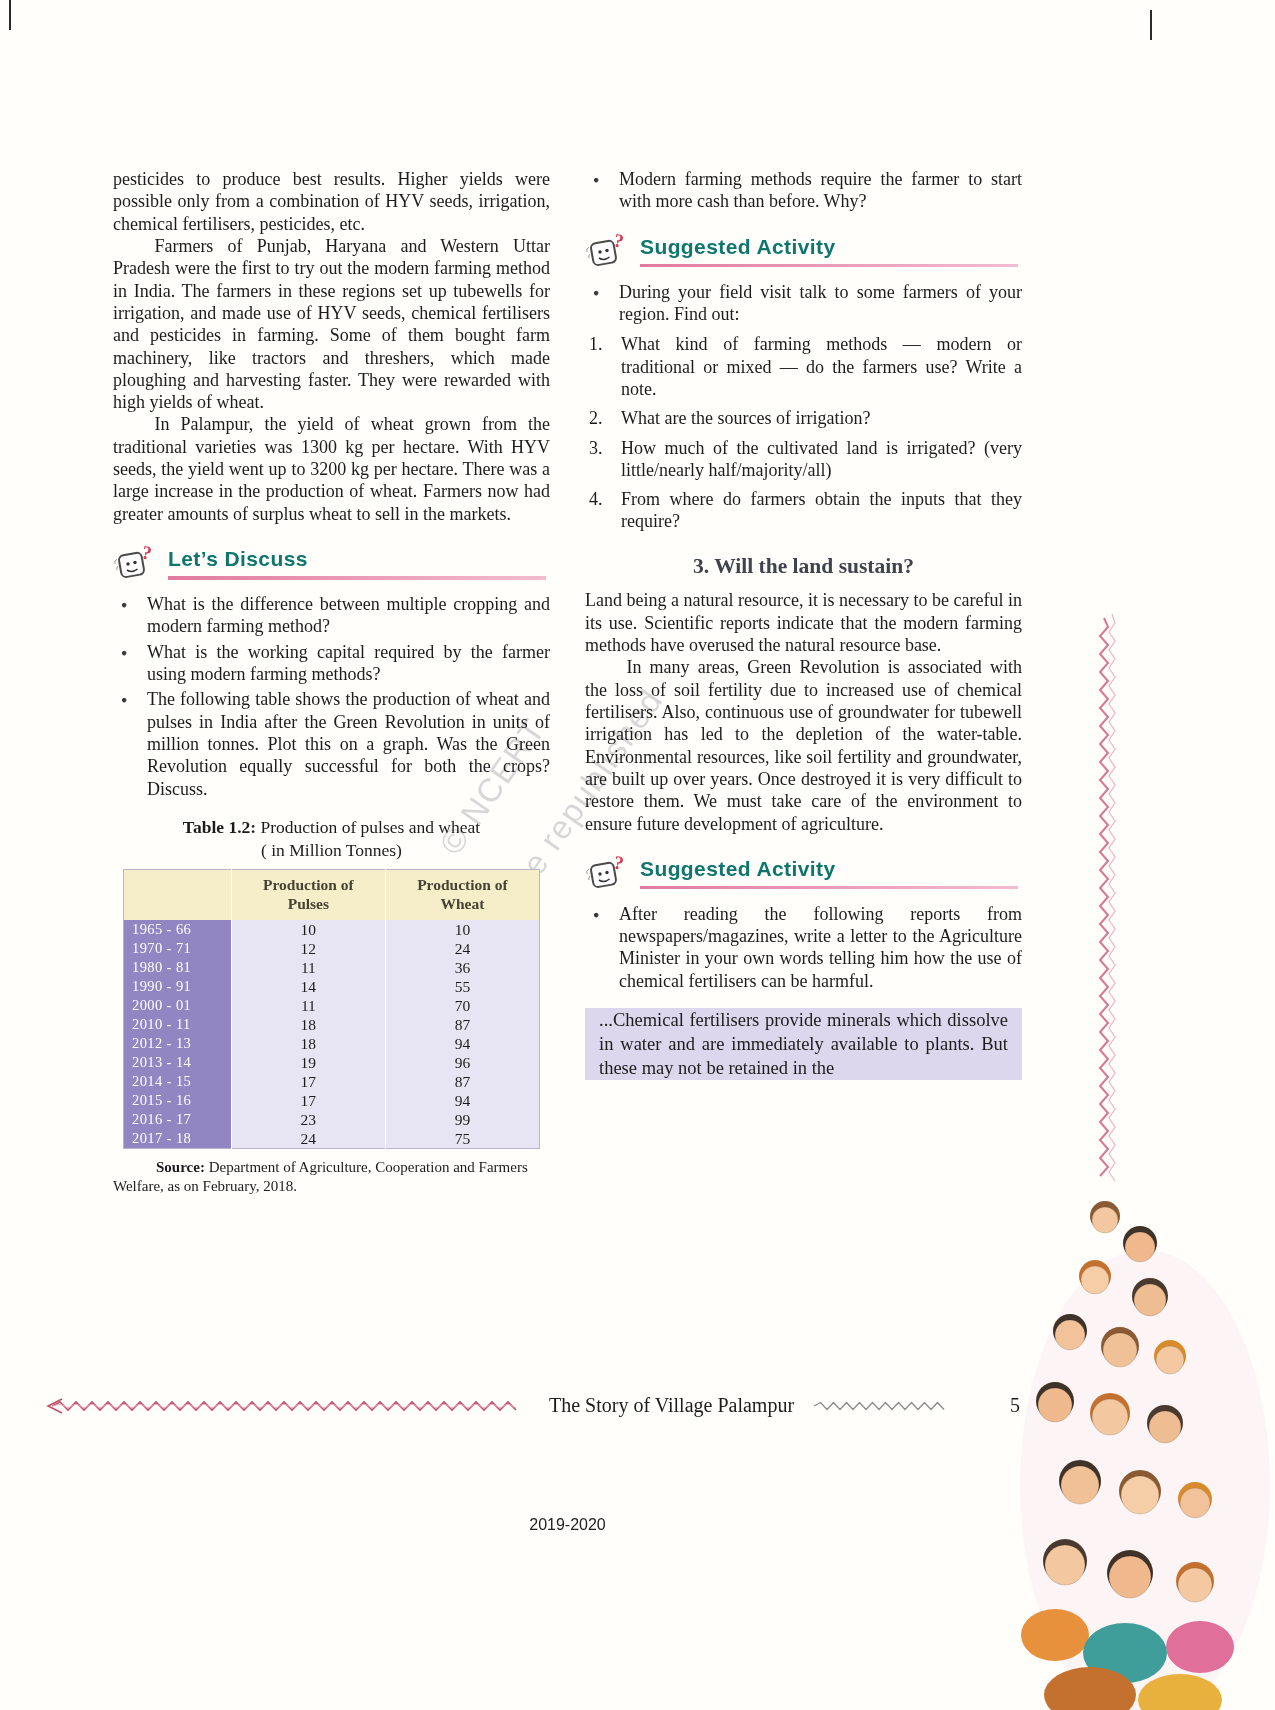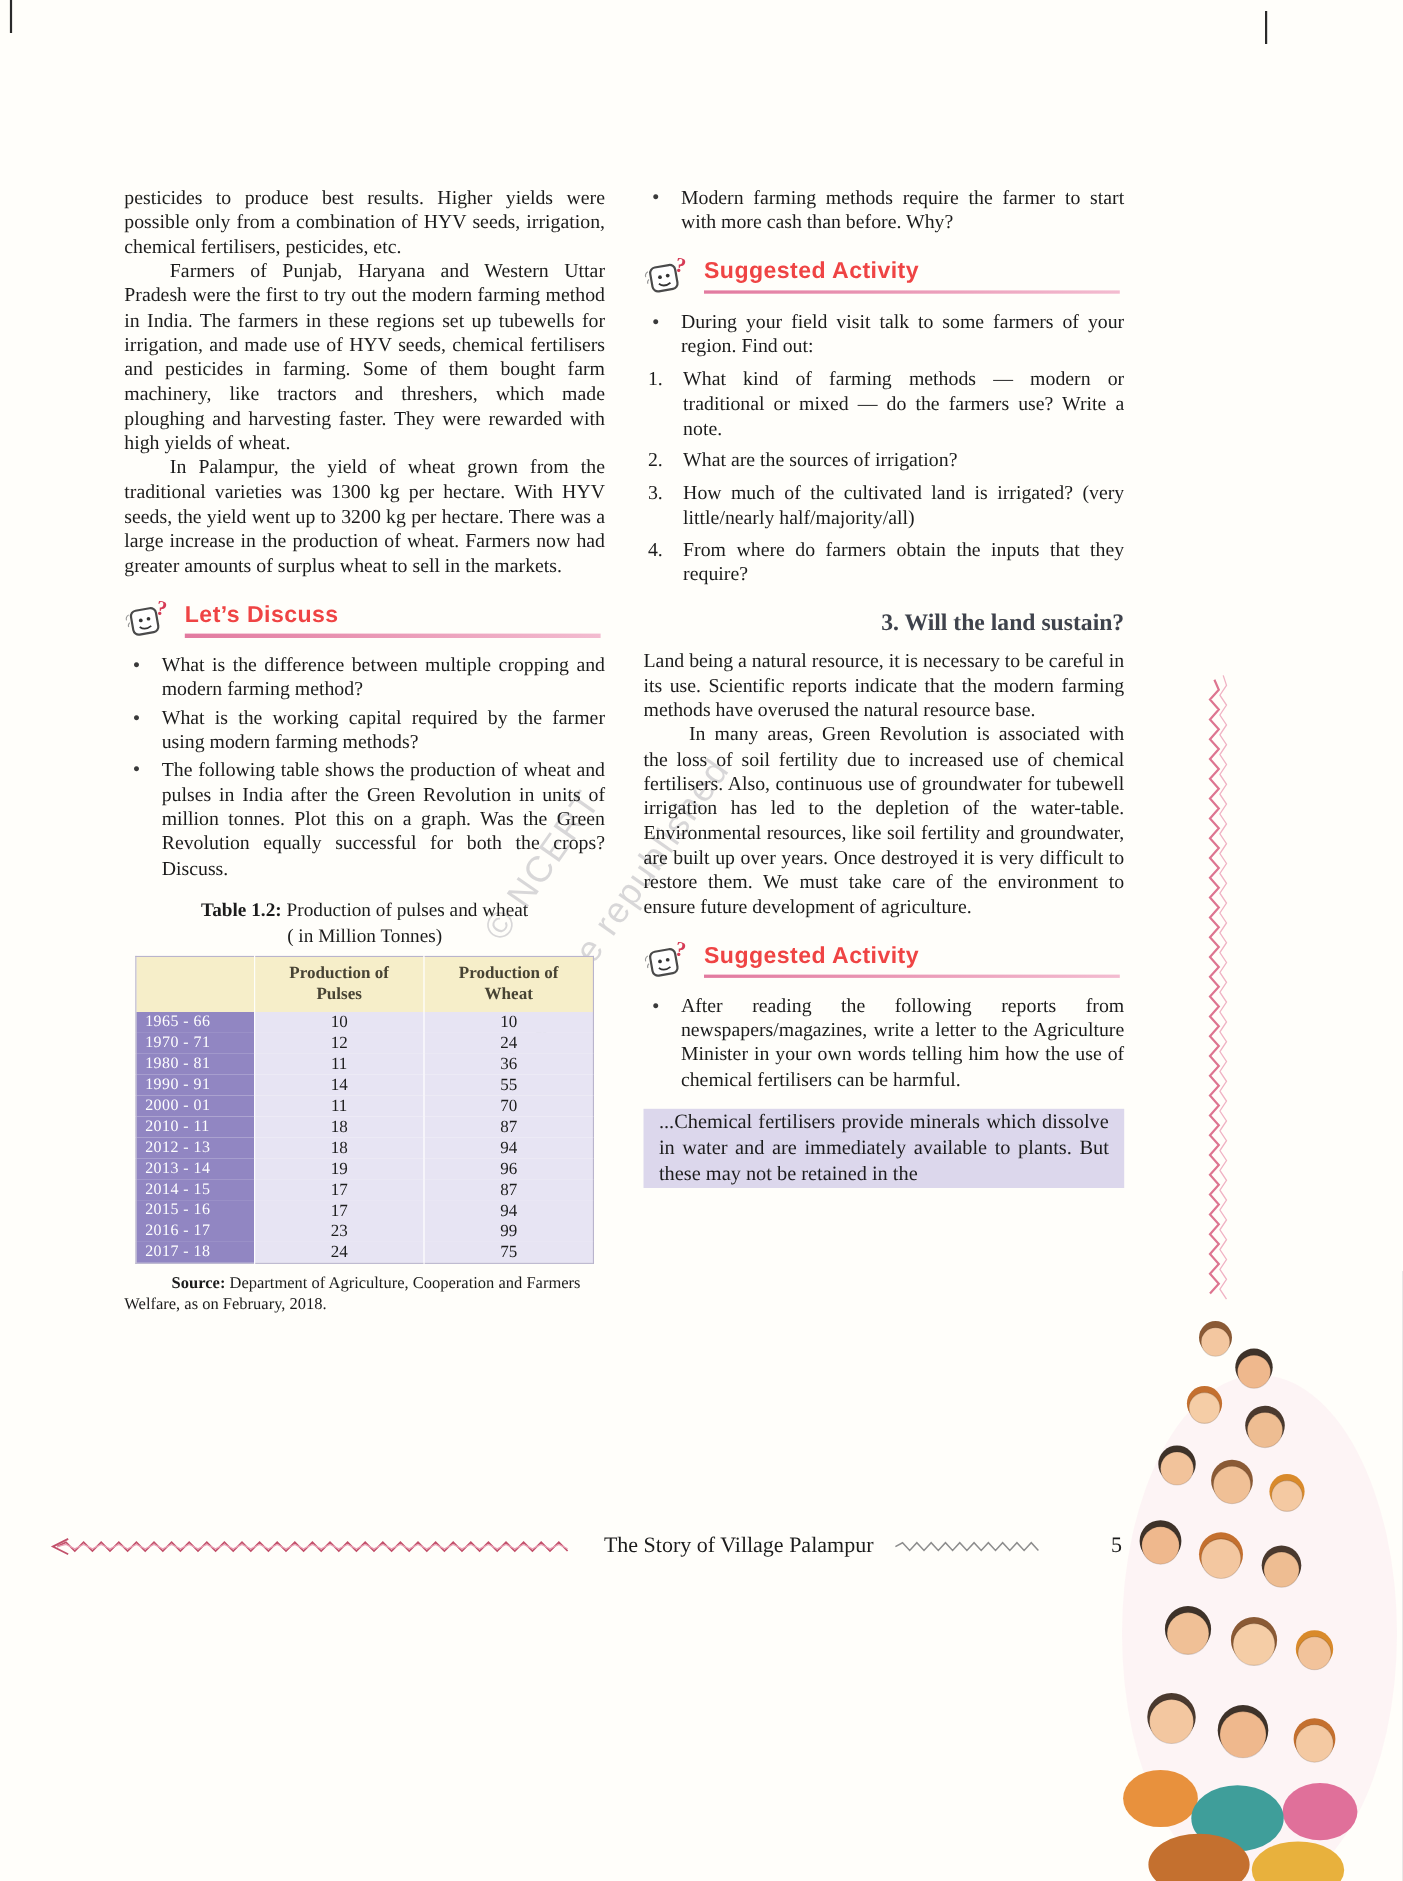--- a/index.html
+++ b/index.html
@@ -15,31 +15,31 @@
   .col-left{left:113px; top:168px;}
   .col-right{left:585px; top:168px;}
   .para{margin:0;}
   .indent{text-indent:2.3em;}
   
   .activity-head{display:flex; align-items:center; gap:9px; margin:18px 0 10px;}
   .ah-right{flex:1; position:relative; padding-bottom:7px;}
   .ah-right::after{content:""; position:absolute; left:0; right:4px; bottom:0; height:3.5px;
     background:linear-gradient(90deg,#e27a9f,#f3bcd0);}
   .act-title{font-family:"Liberation Sans", sans-serif; font-weight:bold; font-size:21px;
-    color:#ef4444; letter-spacing:0.4px;}
+    color:#0f766e; letter-spacing:0.4px;}
   .act-icon svg{display:block;}
   
   .bullets{margin-top:4px;}
   .bullet{position:relative; padding-left:34px; margin-bottom:3px;}
   .bullet::before{content:"●"; position:absolute; left:8px; top:5px; font-size:10.5px; color:#3a3a3a;}
   .numlist{margin-top:8px;}
   .numitem{position:relative; padding-left:36px; margin-bottom:7px;}
   .num{position:absolute; left:4px;}
   
-  .section-heading{font-weight:bold; font-size:21.5px; color:#3f434c; margin:20px 0 10px; text-align:right;}
+  .section-heading{font-weight:bold; font-size:21.5px; color:#3f434c; margin:20px 0 10px; text-align:center;}
   
   .table-caption{text-align:center; font-size:17.5px; line-height:1.3; margin-top:16px;}
   .table-caption .bold{font-weight:bold;}
   .prod-table{border-collapse:collapse; margin:8px auto 0; border:1px solid #b9b4cc; width:417px;}
   .prod-table th, .prod-table td{padding:0 8px;}
   .prod-table th.blank{background:#f6eec9; width:110px;}
   .prod-table th.colhead{background:#f6eec9; font-weight:bold; color:#474334; font-size:15.5px;
     line-height:1.2; padding:6px 10px; width:152px; border-left:1px solid #fff; text-align:center;}
   .prod-table td{height:19px; line-height:19px;}
   .prod-table td.year{background:#9186c2; color:#ffffff; font-size:14.5px; letter-spacing:0.4px;}
@@ -258,20 +258,21 @@
       <path stroke="#c2506a" fill="none" stroke-width="1.6" d="M24 11 L32 7 L40 15 L48 7 L56 15 L64 7 L72 15 L80 7 L88 15 L96 7 L104 15 L112 7 L120 15 L128 7 L136 15 L144 7 L152 15 L160 7 L168 15 L176 7 L184 15 L192 7 L200 15 L208 7 L216 15 L224 7 L232 15 L240 7 L248 15 L256 7 L264 15 L272 7 L280 15 L288 7 L296 15 L304 7 L312 15 L320 7 L328 15 L336 7 L344 15 L352 7 L360 15 L368 7 L376 15 L384 7 L392 15 L400 7 L408 15 L416 7 L424 15 L432 7 L440 15 L448 7 L456 15 L464 7 L472 15 L480 7 L488 15"></path>
       <path stroke="#e9a0b5" fill="none" stroke-width="1" d="M24 11 L32 9 L40 13 L48 9 L56 13 L64 9 L72 13 L80 9 L88 13 L96 9 L104 13 L112 9 L120 13 L128 9 L136 13 L144 9 L152 13 L160 9 L168 13 L176 9 L184 13 L192 9 L200 13 L208 9 L216 13 L224 9 L232 13 L240 9 L248 13 L256 9 L264 13 L272 9 L280 13 L288 9 L296 13 L304 9 L312 13 L320 9 L328 13 L336 9 L344 13 L352 9 L360 13 L368 9 L376 13 L384 9 L392 13 L400 9 L408 13 L416 9 L424 13 L432 9 L440 13 L448 9 L456 13 L464 9 L472 13 L480 9 L488 13"></path>
     </svg>
     <span class="footer-title">The Story of Village Palampur</span>
     <svg width="145" height="16">
       <path stroke="#8d8d8d" fill="none" stroke-width="1.4" d="M4 8 L10.5 4.5 L17 11.5 L23.5 4.5 L30 11.5 L36.5 4.5 L43 11.5 L49.5 4.5 L56 11.5 L62.5 4.5 L69 11.5 L75.5 4.5 L82 11.5 L88.5 4.5 L95 11.5 L101.5 4.5 L108 11.5 L114.5 4.5 L121 11.5 L127.5 4.5 L134 11.5"></path>
     </svg>
     <span class="page-number">5</span>
   </div>
 
+  <div class="edition">2019-2020</div>
 
   <svg class="side-squiggle" width="28" height="585">
     <path stroke="#dd7590" fill="none" stroke-width="2" d="M12 8 L16 17 L8 26 L16 35 L8 44 L16 53 L8 62 L16 71 L8 80 L16 89 L8 98 L16 107 L8 116 L16 125 L8 134 L16 143 L8 152 L16 161 L8 170 L16 179 L8 188 L16 197 L8 206 L16 215 L8 224 L16 233 L8 242 L16 251 L8 260 L16 269 L8 278 L16 287 L8 296 L16 305 L8 314 L16 323 L8 332 L16 341 L8 350 L16 359 L8 368 L16 377 L8 386 L16 395 L8 404 L16 413 L8 422 L16 431 L8 440 L16 449 L8 458 L16 467 L8 476 L16 485 L8 494 L16 503 L8 512 L16 521 L8 530 L16 539 L8 548 L16 557 L8 566"></path>
     <path stroke="#f0b3c4" fill="none" stroke-width="1.2" d="M20 4 L23 13 L17 22 L23 31 L17 40 L23 49 L17 58 L23 67 L17 76 L23 85 L17 94 L23 103 L17 112 L23 121 L17 130 L23 139 L17 148 L23 157 L17 166 L23 175 L17 184 L23 193 L17 202 L23 211 L17 220 L23 229 L17 238 L23 247 L17 256 L23 265 L17 274 L23 283 L17 292 L23 301 L17 310 L23 319 L17 328 L23 337 L17 346 L23 355 L17 364 L23 373 L17 382 L23 391 L17 400 L23 409 L17 418 L23 427 L17 436 L23 445 L17 454 L23 463 L17 472 L23 481 L17 490 L23 499 L17 508 L23 517 L17 526 L23 535 L17 544 L23 553 L17 562 L23 571"></path>
   </svg>
 
   <svg class="crowd" width="280" height="525" viewBox="0 0 280 525">
     <ellipse cx="150" cy="300" rx="125" ry="235" fill="#fbe9ef" opacity="0.45"></ellipse>
     <circle cx="110" cy="31" r="15" fill="#8a5a35"></circle>
       <circle cx="110" cy="35" r="13" fill="#f3c7a0" stroke="#00000022"></circle>

